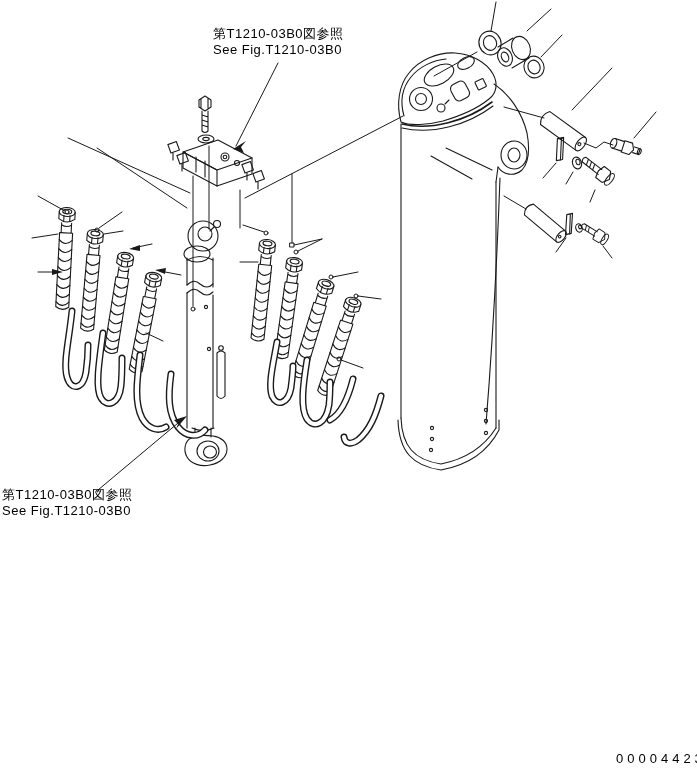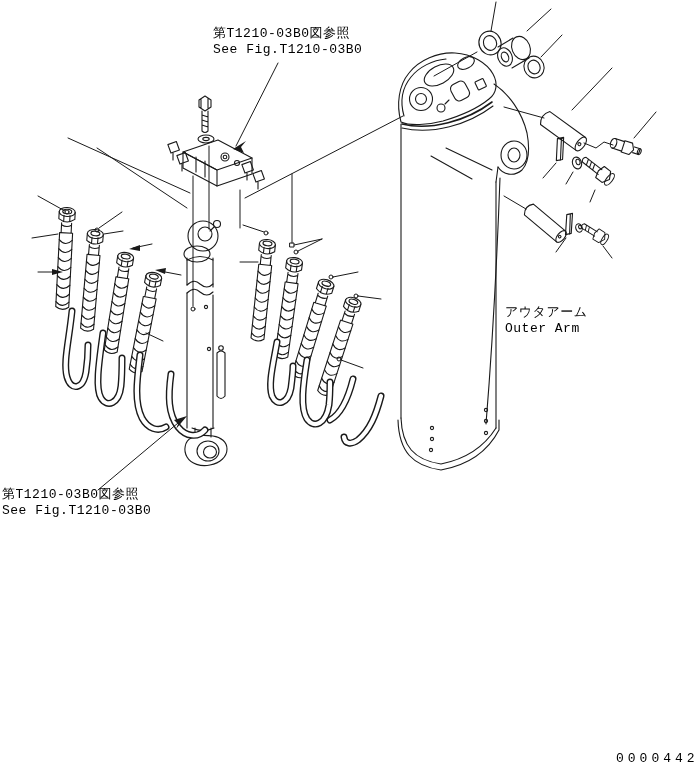--- a/index.html
+++ b/index.html
@@ -1,17 +1,17 @@
 <!DOCTYPE html>
 <html><head>
 <meta charset="utf-8">
 <style>
   html,body{margin:0;padding:0;background:#fff;}
   #page{position:relative;width:697px;height:772px;background:#ffffff;overflow:hidden;
-        font-family:Liberation Mono, monospace;color:#000;}
+        font-family:Liberation Sans, sans-serif;color:#000;}
   svg{position:absolute;left:0;top:0;}
   .lbl{position:absolute;font-size:13px;line-height:16px;white-space:pre;letter-spacing:0.5px;}
   .num{position:absolute;font-size:13px;letter-spacing:4px;}
 </style>
 </head>
 <body>
 
 <div id="page">
 
 <svg width="697" height="772" viewBox="0 0 697 772" fill="none" stroke="#1a1a1a" stroke-width="1.1" stroke-linecap="round" stroke-linejoin="round">
@@ -275,17 +275,16 @@
     <path d="M595,190 L590,202"></path>
     <path d="M566,238 L556,252"></path>
     <path d="M603,246 L612,258"></path>
   </g>
 </svg>
 
   <div class="lbl" style="left:213px;top:26px;"><span>第T1210-03B0図参照</span><br><span>See Fig.T1210-03B0</span></div>
 
   <div class="lbl" style="left:2px;top:487px;"><span>第T1210-03B0図参照</span><br><span>See Fig.T1210-03B0</span></div>
 
-  <div class="lbl" style="left:505px;top:305px;"><span>アウタアーム</span><br><span>Outer Arm</span></div>
 
   <div class="num" style="left:616px;top:751px;">00004423</div>
 
 </div>
 
 </body></html>

